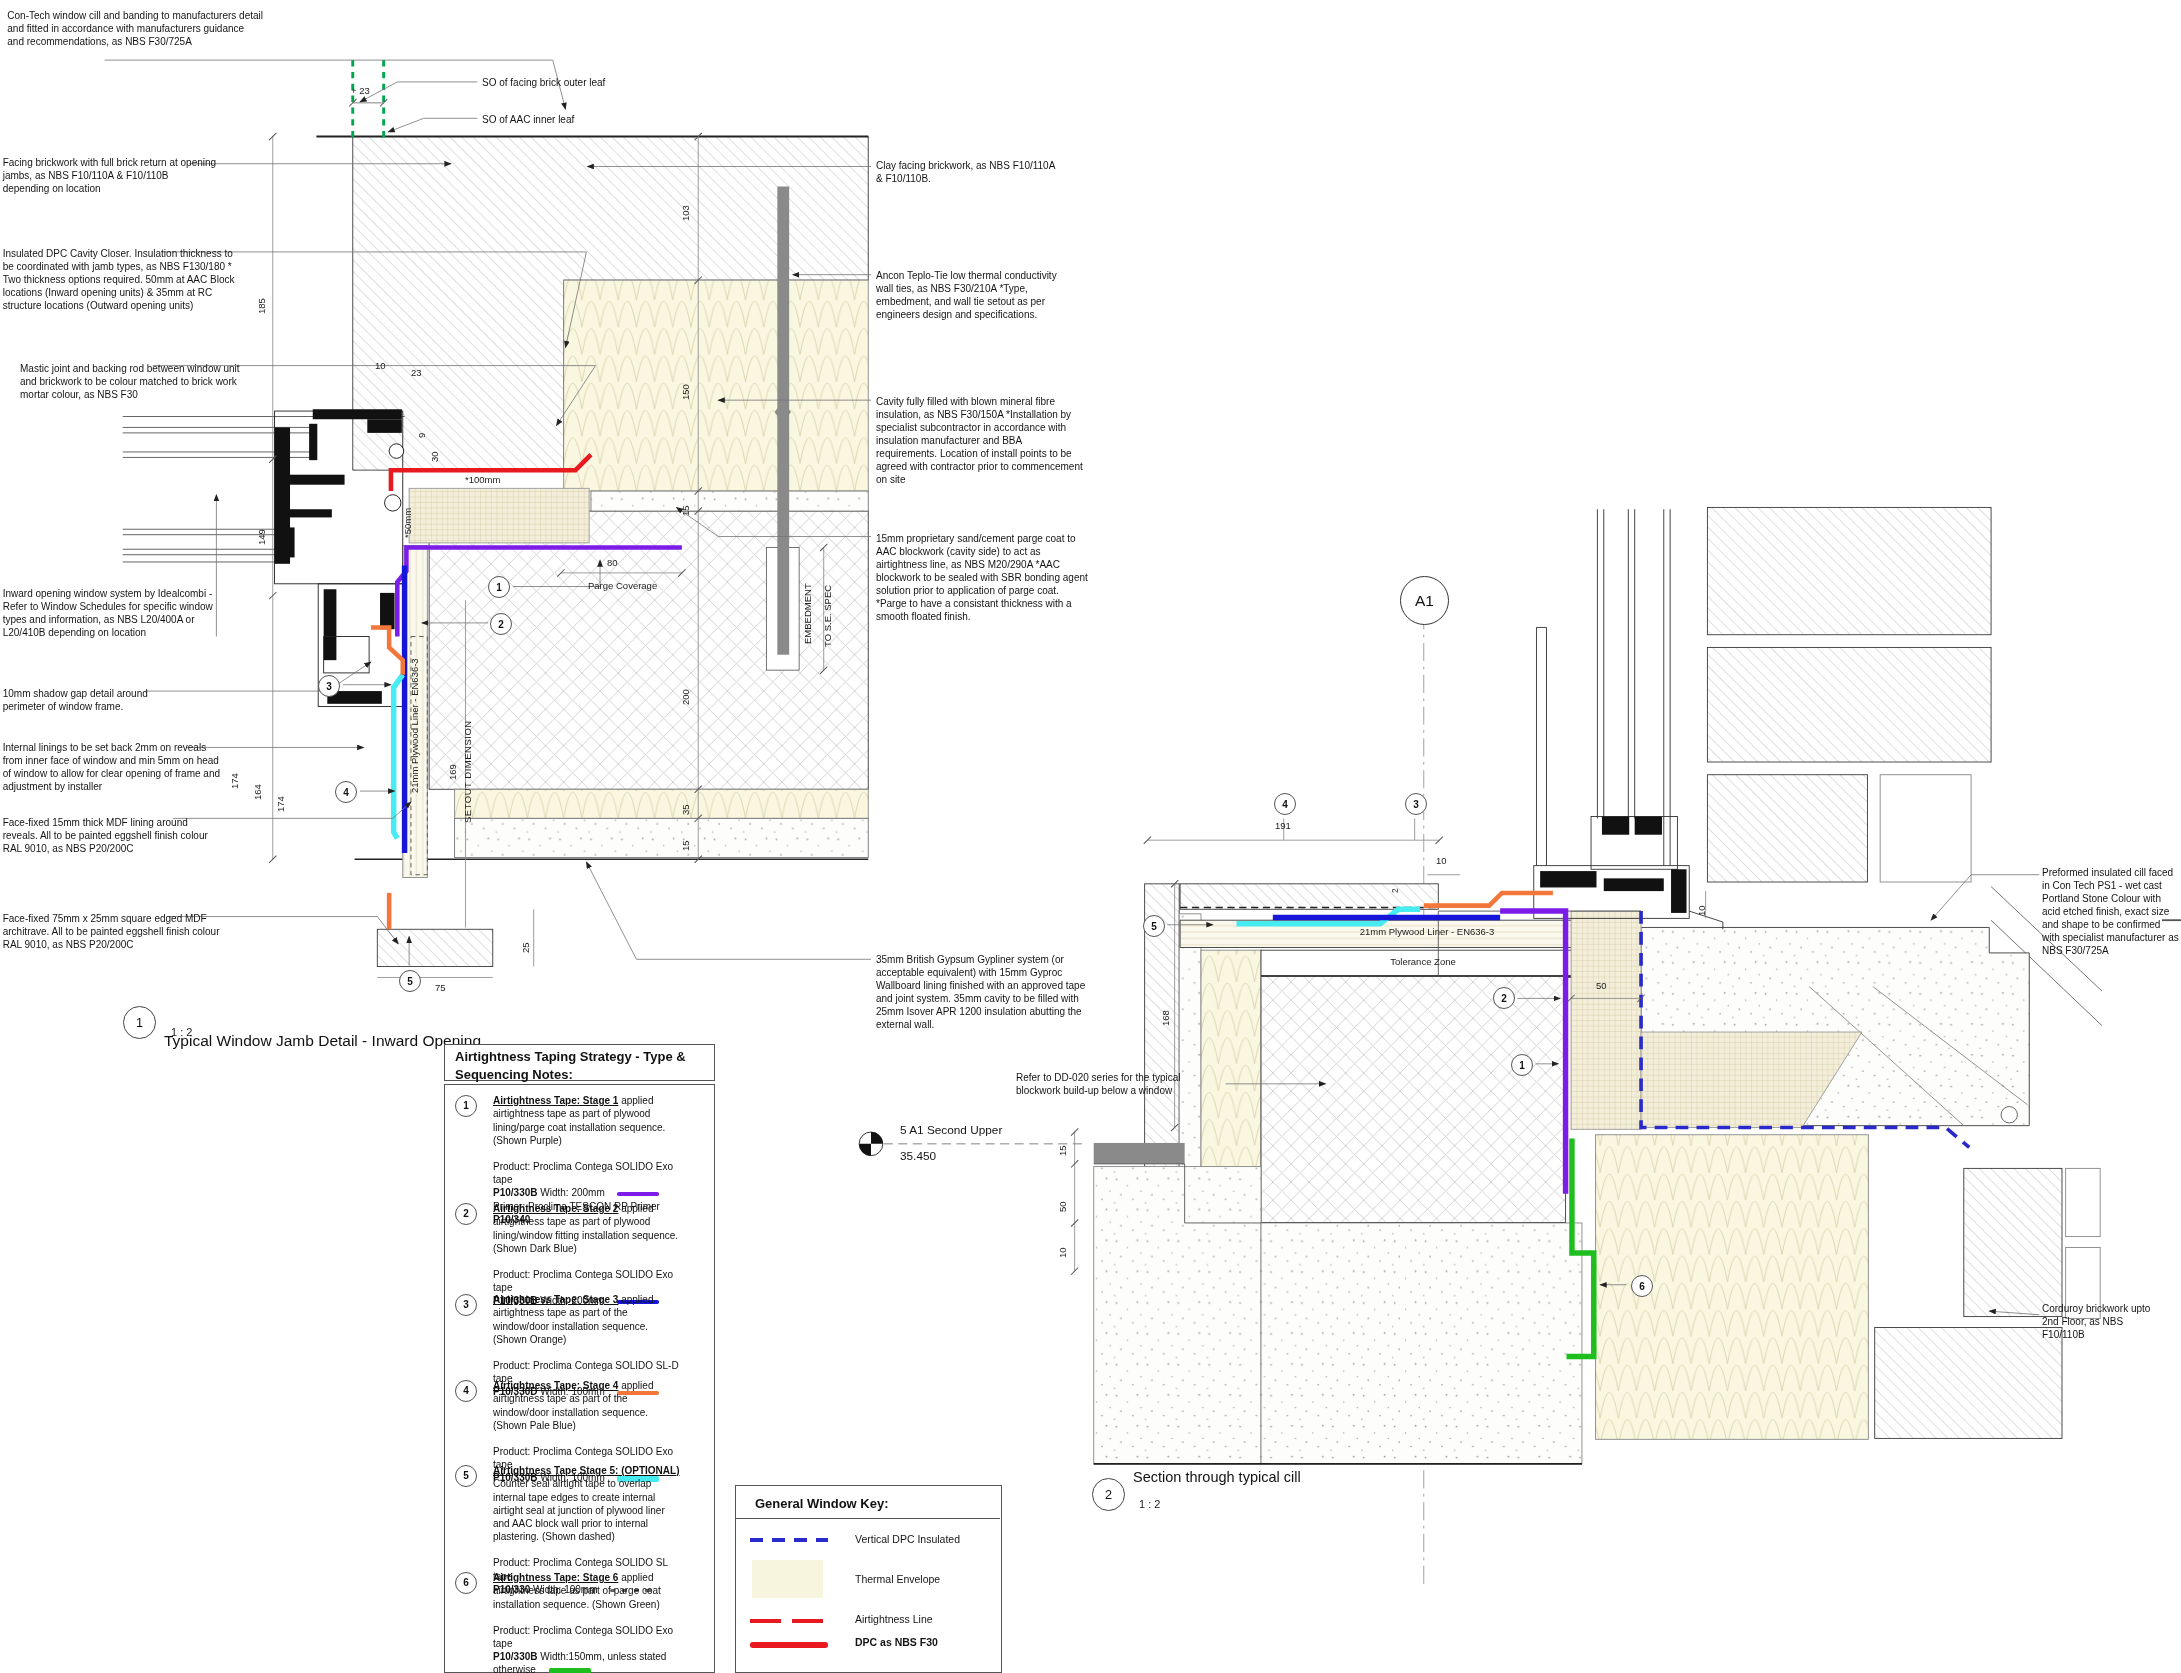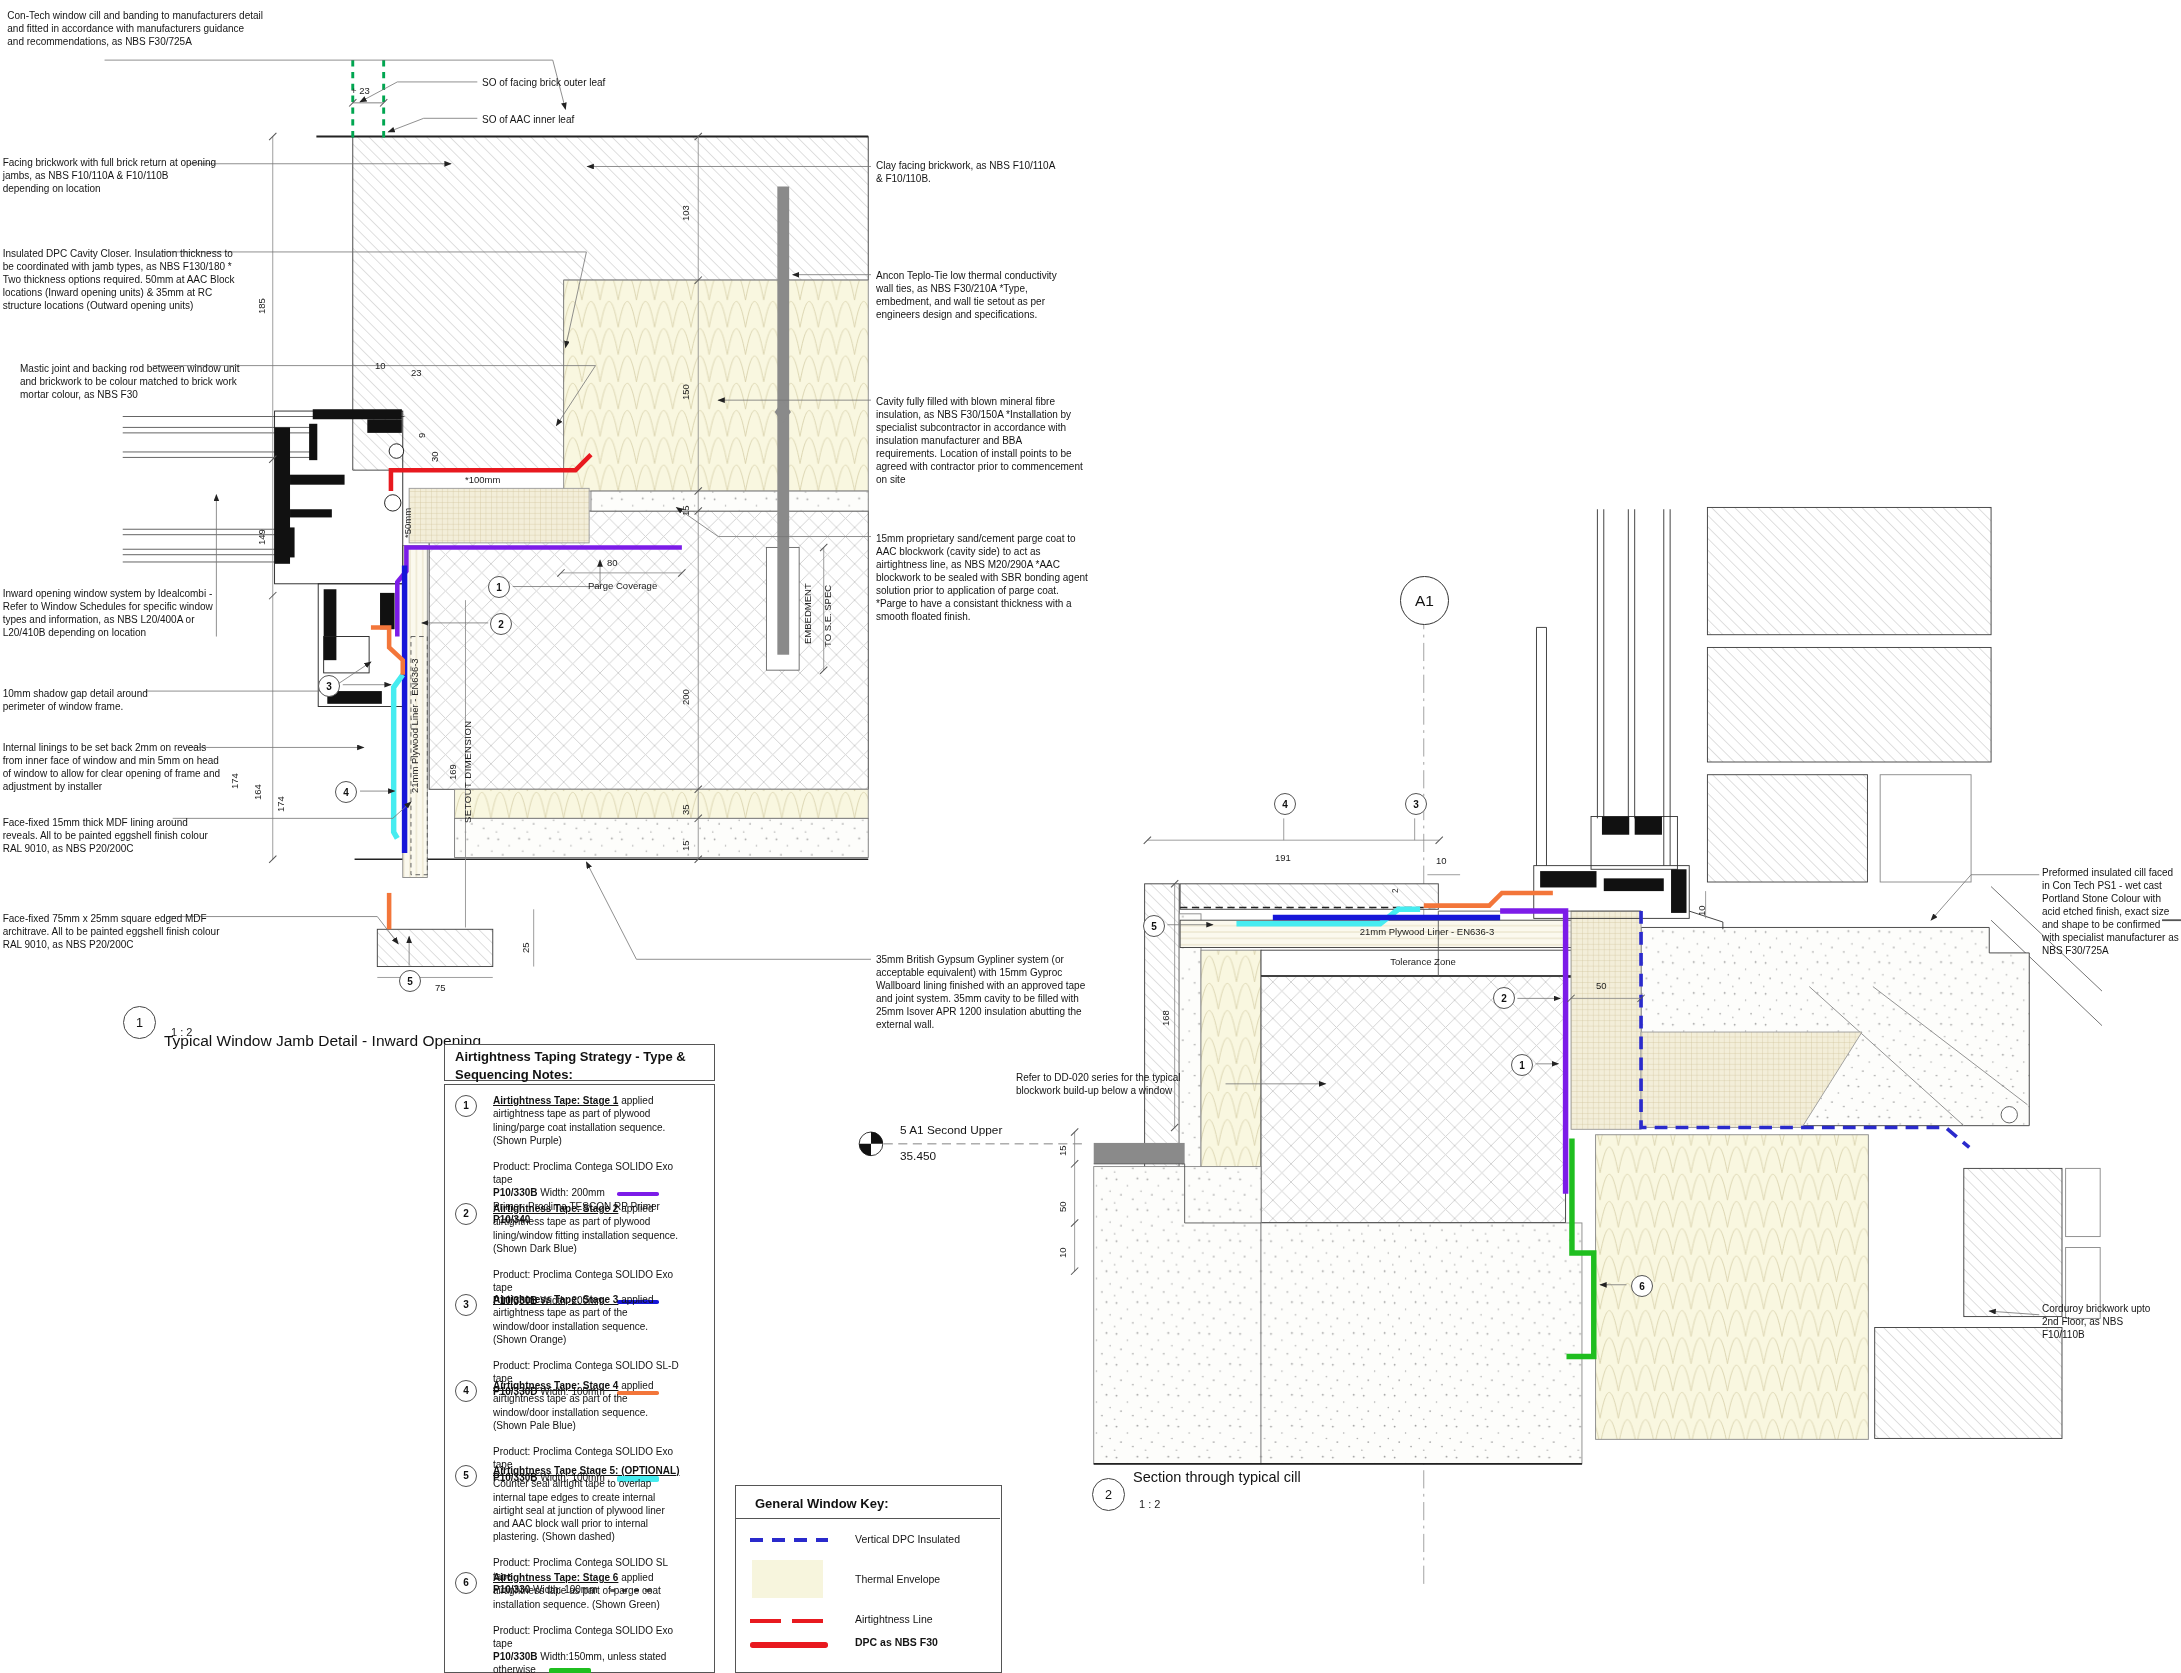--- a/index.html
+++ b/index.html
@@ -379,21 +379,21 @@
 
 <div class="bigballoon" style="left:1400px;top:576px;">A1</div>
 <div class="ann" style="left:1016px;top:1071px;width:186px;">Refer to DD-020 series for the typical blockwork build-up below a window</div>
 <div class="ann" style="left:2042px;top:866px;width:138px;">Preformed insulated cill faced in Con Tech PS1 - wet cast Portland Stone Colour with acid etched finish, exact size and shape to be confirmed with specialist manufacturer as NBS F30/725A</div>
 <div class="ann" style="left:2042px;top:1302px;width:123px;">Corduroy brickwork upto 2nd Floor, as NBS F10/110B</div>
 <div class="ann" style="left:900px;top:1123px;font-size:11.8px;">5 A1 Second Upper</div>
 <div class="ann" style="left:900px;top:1149px;font-size:11.8px;">35.450</div>
 <div class="dim" style="left:1268px;top:926px;width:318px;text-align:center;">21mm Plywood Liner - EN636-3</div>
 <div class="dim" style="left:1273px;top:956px;width:300px;text-align:center;">Tolerance Zone</div>
 
-<div class="dim" style="left:1275px;top:820px;margin-top:32px;">191</div>
+<div class="dim" style="left:1275px;top:820px;">191</div>
 <div class="dim" style="left:1436px;top:855px;">10</div>
 <div class="vdim" style="left:1391px;top:893px;font-size:8.2px;">2</div>
 <div class="vdim" style="left:1160px;top:1026px;">168</div>
 <div class="vdim" style="left:1057px;top:1156px;">15</div>
 <div class="vdim" style="left:1057px;top:1212px;">50</div>
 <div class="vdim" style="left:1057px;top:1258px;">10</div>
 <div class="dim" style="left:1596px;top:980px;">50</div>
 <div class="vdim" style="left:1696px;top:916px;">10</div>
 
 <div class="balloon" style="left:1274px;top:793px;">4</div>

